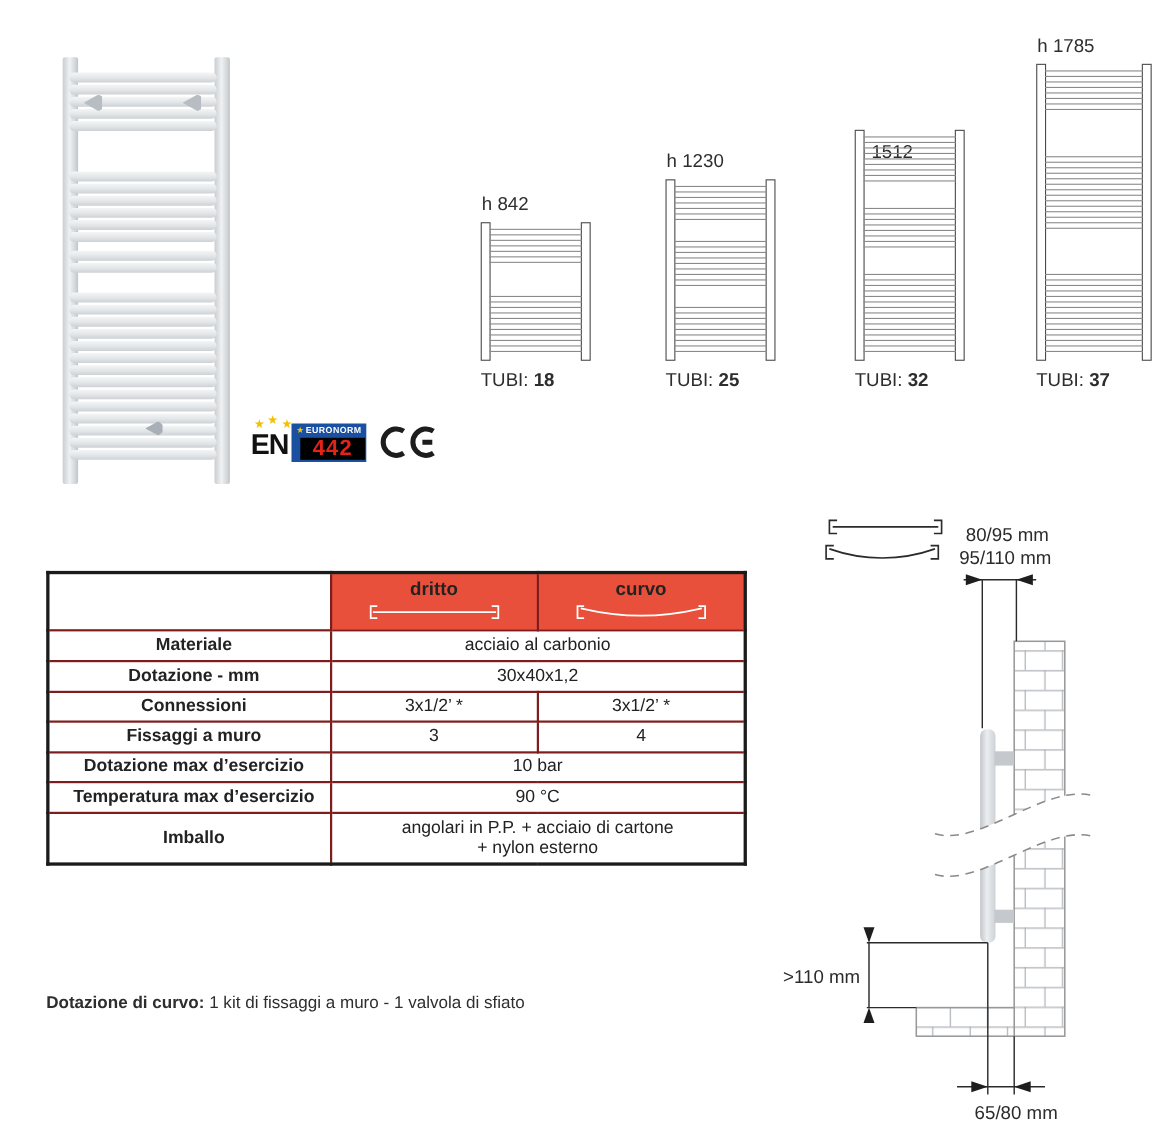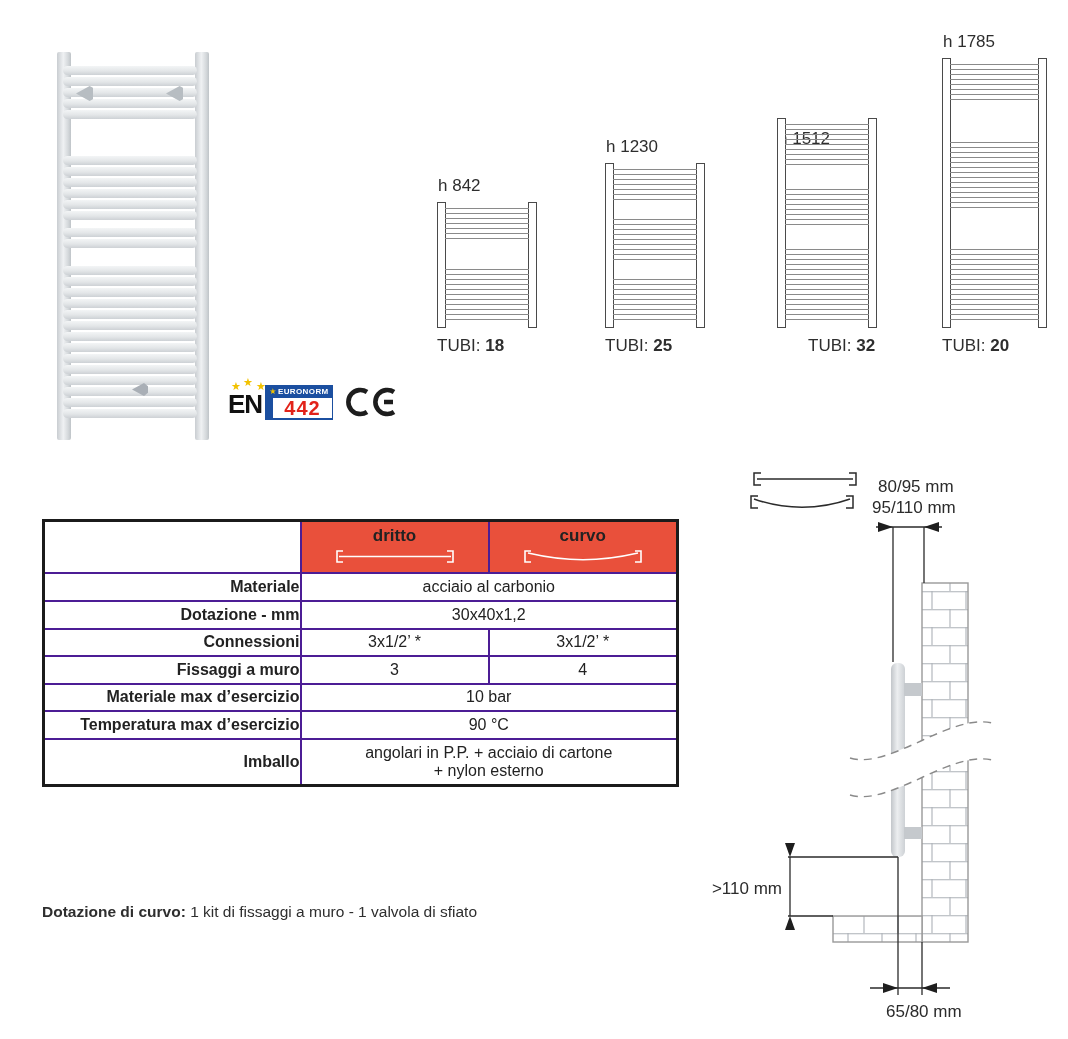--- a/index.html
+++ b/index.html
@@ -26,29 +26,29 @@
   .sch-tlabel b{font-weight:bold;}
   
   .cert{position:absolute;left:228px;top:376px;width:180px;height:48px;}
   .star{position:absolute;color:#F2C200;font-size:11px;line-height:11px;}
   .en-label{position:absolute;left:0;top:13px;font-size:26px;font-weight:bold;
     letter-spacing:-1px;color:#111;}
   .normbox{position:absolute;left:37px;top:9px;width:68px;height:35px;background:#1B4FA0;}
   .euronorm{height:13px;display:flex;align-items:center;justify-content:center;
     color:#fff;font-size:8px;font-weight:bold;letter-spacing:.4px;}
   .euronorm .estar{color:#F2C200;font-size:8px;margin-right:1px;}
-  .n442{margin:0 1px 1px 8px;height:20px;background:#ffffff;color:#E2231A;
+  .n442{margin:0 1px 1px 8px;height:20px;background:#000000;color:#E2231A;
     font-size:20px;font-weight:bold;text-align:center;line-height:20px;letter-spacing:1px;}
   .ce{position:absolute;left:117px;top:8px;}
   
   table.spec{position:absolute;left:42px;top:519px;width:634px;border-collapse:collapse;
     border:3px solid #1b1b1b;table-layout:fixed;}
-  table.spec th,table.spec td{border:2px solid #4c1d95;font-size:16px;color:#222;
+  table.spec th,table.spec td{border:2px solid #7f1d1d;font-size:16px;color:#222;
     padding:0;overflow:hidden;}
-  table.spec th{text-align:right;padding-left:8px;font-weight:bold;}
+  table.spec th{text-align:center;padding-left:8px;font-weight:bold;}
   table.spec td.val{text-align:center;font-weight:normal;}
   tr.h52{height:52px;} tr.h28{height:28px;} tr.h27{height:27px;} tr.h47{height:47px;}
   td.redhead{background:#E9503B;color:#fff;text-align:center;vertical-align:middle;}
   td.redhead .hlbl{font-size:17px;font-weight:bold;margin-top:2px;}
   td.redhead svg{display:block;margin:3px auto 5px auto;}
   td.headempty{background:#fff;}
   td.footnote{font-size:15px;font-weight:bold;padding-left:8px;text-align:left;}
   .fstar{vertical-align:4px;margin-right:5px;}
   
   .dotazione{position:absolute;left:42px;top:887px;font-size:15.5px;color:#2e2e2e;}
@@ -201,21 +201,21 @@
         <div class="sch-line" style="top: 161px;"></div>
         <div class="sch-line" style="top: 166px;"></div>
         <div class="sch-line" style="top: 171px;"></div>
         <div class="sch-line" style="top: 176px;"></div>
         <div class="sch-line" style="top: 181px;"></div>
         <div class="sch-line" style="top: 186px;"></div>
         <div class="sch-line" style="top: 191px;"></div>
         <div class="sch-line" style="top: 196px;"></div>
         <div class="sch-line" style="top: 201px;"></div>
       </div>
-      <div class="sch-tlabel" style="left: 808px; top: 336px;">TUBI: <b>32</b></div>
+      <div class="sch-tlabel" style="left: 777px; top: 336px;">TUBI: <b>32</b></div>
       <div class="sch-hlabel" style="left: 943px; top: 32px;">h 1785</div>
       <div class="sch-draw" style="left: 942px; top: 58px; width: 105px; height: 270px;">
         <div class="sch-rail" style="left: 0px;"></div>
         <div class="sch-rail" style="right: 0px;"></div>
         <div class="sch-line" style="top: 6px;"></div>
         <div class="sch-line" style="top: 11px;"></div>
         <div class="sch-line" style="top: 16px;"></div>
         <div class="sch-line" style="top: 21px;"></div>
         <div class="sch-line" style="top: 26px;"></div>
         <div class="sch-line" style="top: 31px;"></div>
@@ -244,21 +244,21 @@
         <div class="sch-line" style="top: 221px;"></div>
         <div class="sch-line" style="top: 226px;"></div>
         <div class="sch-line" style="top: 231px;"></div>
         <div class="sch-line" style="top: 236px;"></div>
         <div class="sch-line" style="top: 241px;"></div>
         <div class="sch-line" style="top: 246px;"></div>
         <div class="sch-line" style="top: 251px;"></div>
         <div class="sch-line" style="top: 256px;"></div>
         <div class="sch-line" style="top: 261px;"></div>
       </div>
-      <div class="sch-tlabel" style="left: 942px; top: 336px;">TUBI: <b>20</b></div>
+      <div class="sch-tlabel" style="left: 942px; top: 336px;">TUBI: <b>37</b></div>
     </div>
 
   <table class="spec">
     <colgroup>
         <col style="width:257px">
         <col style="width:188px">
         <col style="width:189px">
       </colgroup>
     <tbody>
         <tr class="h52">
@@ -289,21 +289,21 @@
       <th>Connessioni</th>
       <td class="val">3x1/2’ *</td>
       <td class="val">3x1/2’ *</td>
     </tr>
     <tr class="h28">
       <th>Fissaggi a muro</th>
       <td class="val">3</td>
       <td class="val">4</td>
     </tr>
     <tr class="h27">
-      <th>Materiale max d’esercizio</th>
+      <th>Dotazione max d’esercizio</th>
       <td class="val" colspan="2">10 bar</td>
     </tr>
     <tr class="h28">
       <th>Temperatura max d’esercizio</th>
       <td class="val" colspan="2">90 °C</td>
     </tr>
     <tr class="h47">
       <th>Imballo</th>
       <td class="val" colspan="2">
         <div>angolari in P.P. + acciaio di cartone</div>

